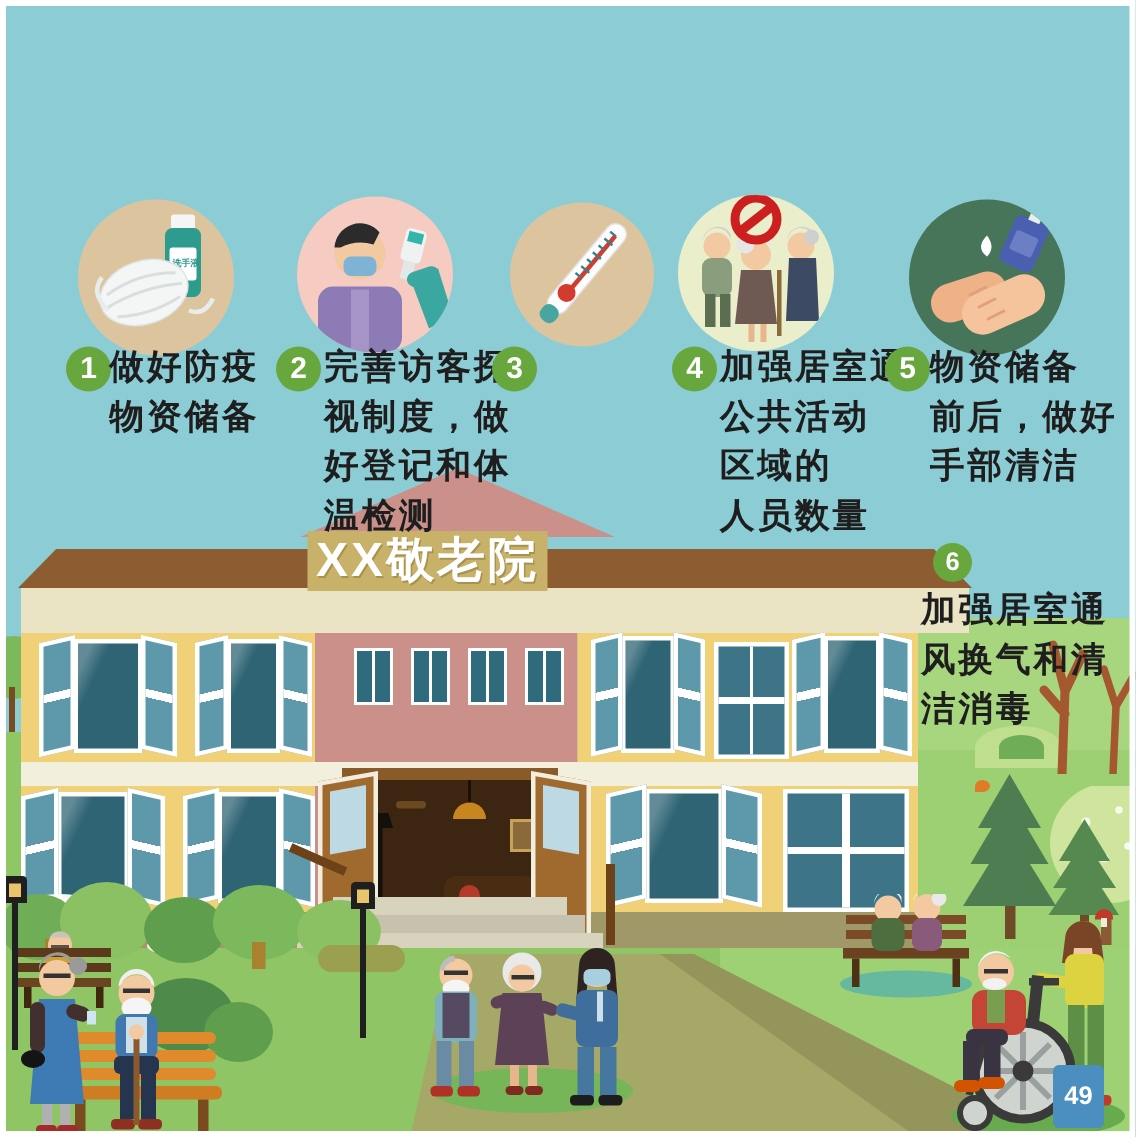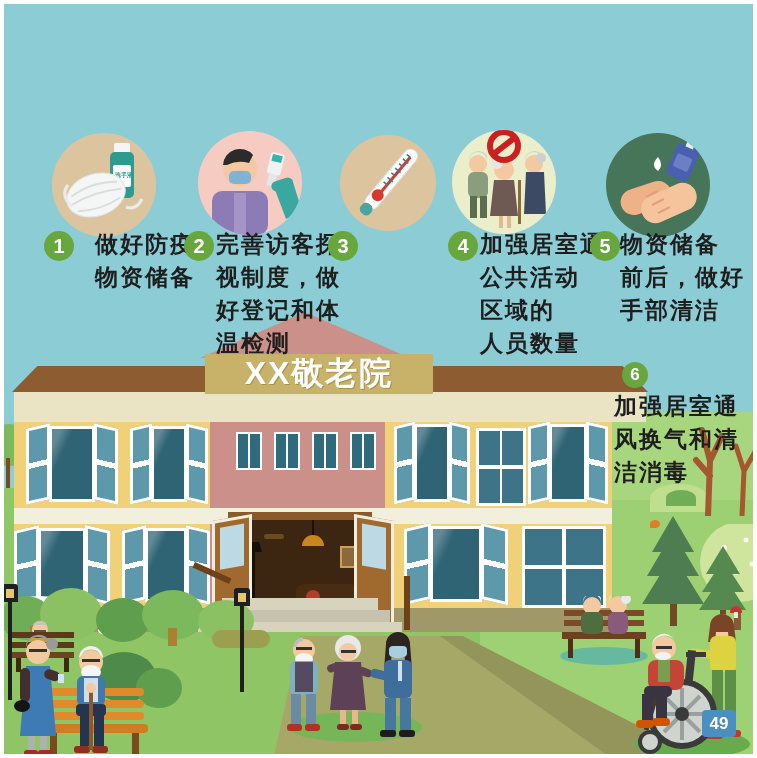--- a/index.html
+++ b/index.html
@@ -19,21 +19,21 @@
        display:flex;align-items:center;justify-content:center;font-size:20px;font-weight:bold;}
   .txt{white-space:pre;font-weight:bold;color:#1e1e1e;font-size:23px;line-height:33px;
        letter-spacing:2px;z-index:41;}
 
   
   .roof{left:12px;top:366px;width:636px;height:26px;background:#8d5c30;
         clip-path:polygon(4% 0,96% 0,100% 100%,0 100%);z-index:10;}
   .fascia{left:14px;top:392px;width:632px;height:30px;background:#eae4c4;z-index:10;}
   .gable{left:200px;top:312px;width:0;height:0;border-left:105px solid transparent;
          border-right:105px solid transparent;border-bottom:46px solid #ca9089;z-index:10;}
-  .sign{left:205px;top:354px;width:228px;height:40px;background:#c8b168;z-index:11;
+  .sign{left:205px;top:354px;width:160px;height:40px;background:#c8b168;z-index:11;
         display:flex;align-items:center;justify-content:center;}
   .sign span{color:#fff;font-size:32px;font-weight:bold;letter-spacing:2px;text-shadow:1px 1px 0 #a8924e;}
   .wallY{background:#f1d178;z-index:9;}
   .wallP{background:#ca9089;z-index:9;}
   .divider{left:14px;top:508px;width:598px;height:16px;background:#f3efdd;z-index:12;}
   .base{left:14px;top:608px;width:598px;height:32px;background:#a09868;z-index:12;}
 
   .wopen{display:flex;align-items:stretch;z-index:13;}
   .wopen i{display:block;}
   .wopen .sh{flex:0 0 20%;background:#5e99ab;border:3px solid #fff;transform:skewY(-13deg);
@@ -48,21 +48,21 @@
           background-image:linear-gradient(to right,transparent 46%,#fff 46%,#fff 54%,transparent 54%);}
 
   .door{z-index:14;background:#a06a2f;border:3px solid #f2eedd;}
   .step{z-index:14;}
   .lamp-post{width:4px;background:#1f1f1f;z-index:21;}
   .lamp-head{width:16px;height:18px;background:#1f1f1f;border-radius:3px 3px 0 0;z-index:21;}
   .lamp-pane{position:absolute;left:4px;top:5px;width:8px;height:9px;background:#e8c56a;}
 
   .cloud{background:#fff;border-radius:50%;opacity:.95;z-index:20;}
   .shadow{border-radius:50%;z-index:22;}
-  .badge{left:702px;top:710px;width:34px;height:27px;background:#4a8fc0;border-radius:4px;z-index:45;
+  .badge{left:702px;top:710px;width:34px;height:42px;background:#4a8fc0;border-radius:4px;z-index:45;
          display:flex;align-items:center;justify-content:center;color:#fff;font-size:17px;font-weight:bold;}
   svg{display:block;}
 </style>
 </head>
 <body>
 
 <div class="page">
 
   <div class="abs" style="left:610px;top:412px;width:147px;height:100px;background:#a8d67e;z-index:2;"></div>
   <div class="abs" style="left:610px;top:500px;width:147px;height:135px;background:#9cd072;z-index:2;"></div>
@@ -437,21 +437,21 @@
         <rect x="14" y="52" width="52" height="26" rx="13" fill="#eeb286" transform="rotate(-18 40 65)"></rect>
         <rect x="34" y="56" width="58" height="28" rx="14" fill="#f6c49c" transform="rotate(-24 63 70)"></rect>
         <path d="M40 64 l12 -6 M46 72 l12 -6 M52 80 l12 -6" stroke="#dfa07a" stroke-width="2"></path>
       </g>
     </svg>
   </div>
 
   <div class="abs num" style="left:44px;top:231px;">
       <span>1</span>
     </div>
-  <div class="abs txt" style="left:95px;top:228px;">做好防疫
+  <div class="abs txt" style="left:73px;top:228px;">做好防疫
 物资储备</div>
 
   <div class="abs num" style="left:184px;top:231px;">
       <span>2</span>
     </div>
   <div class="abs txt" style="left:216px;top:228px;">完善访客探
 视制度，做
 好登记和体
 温检测</div>
 

